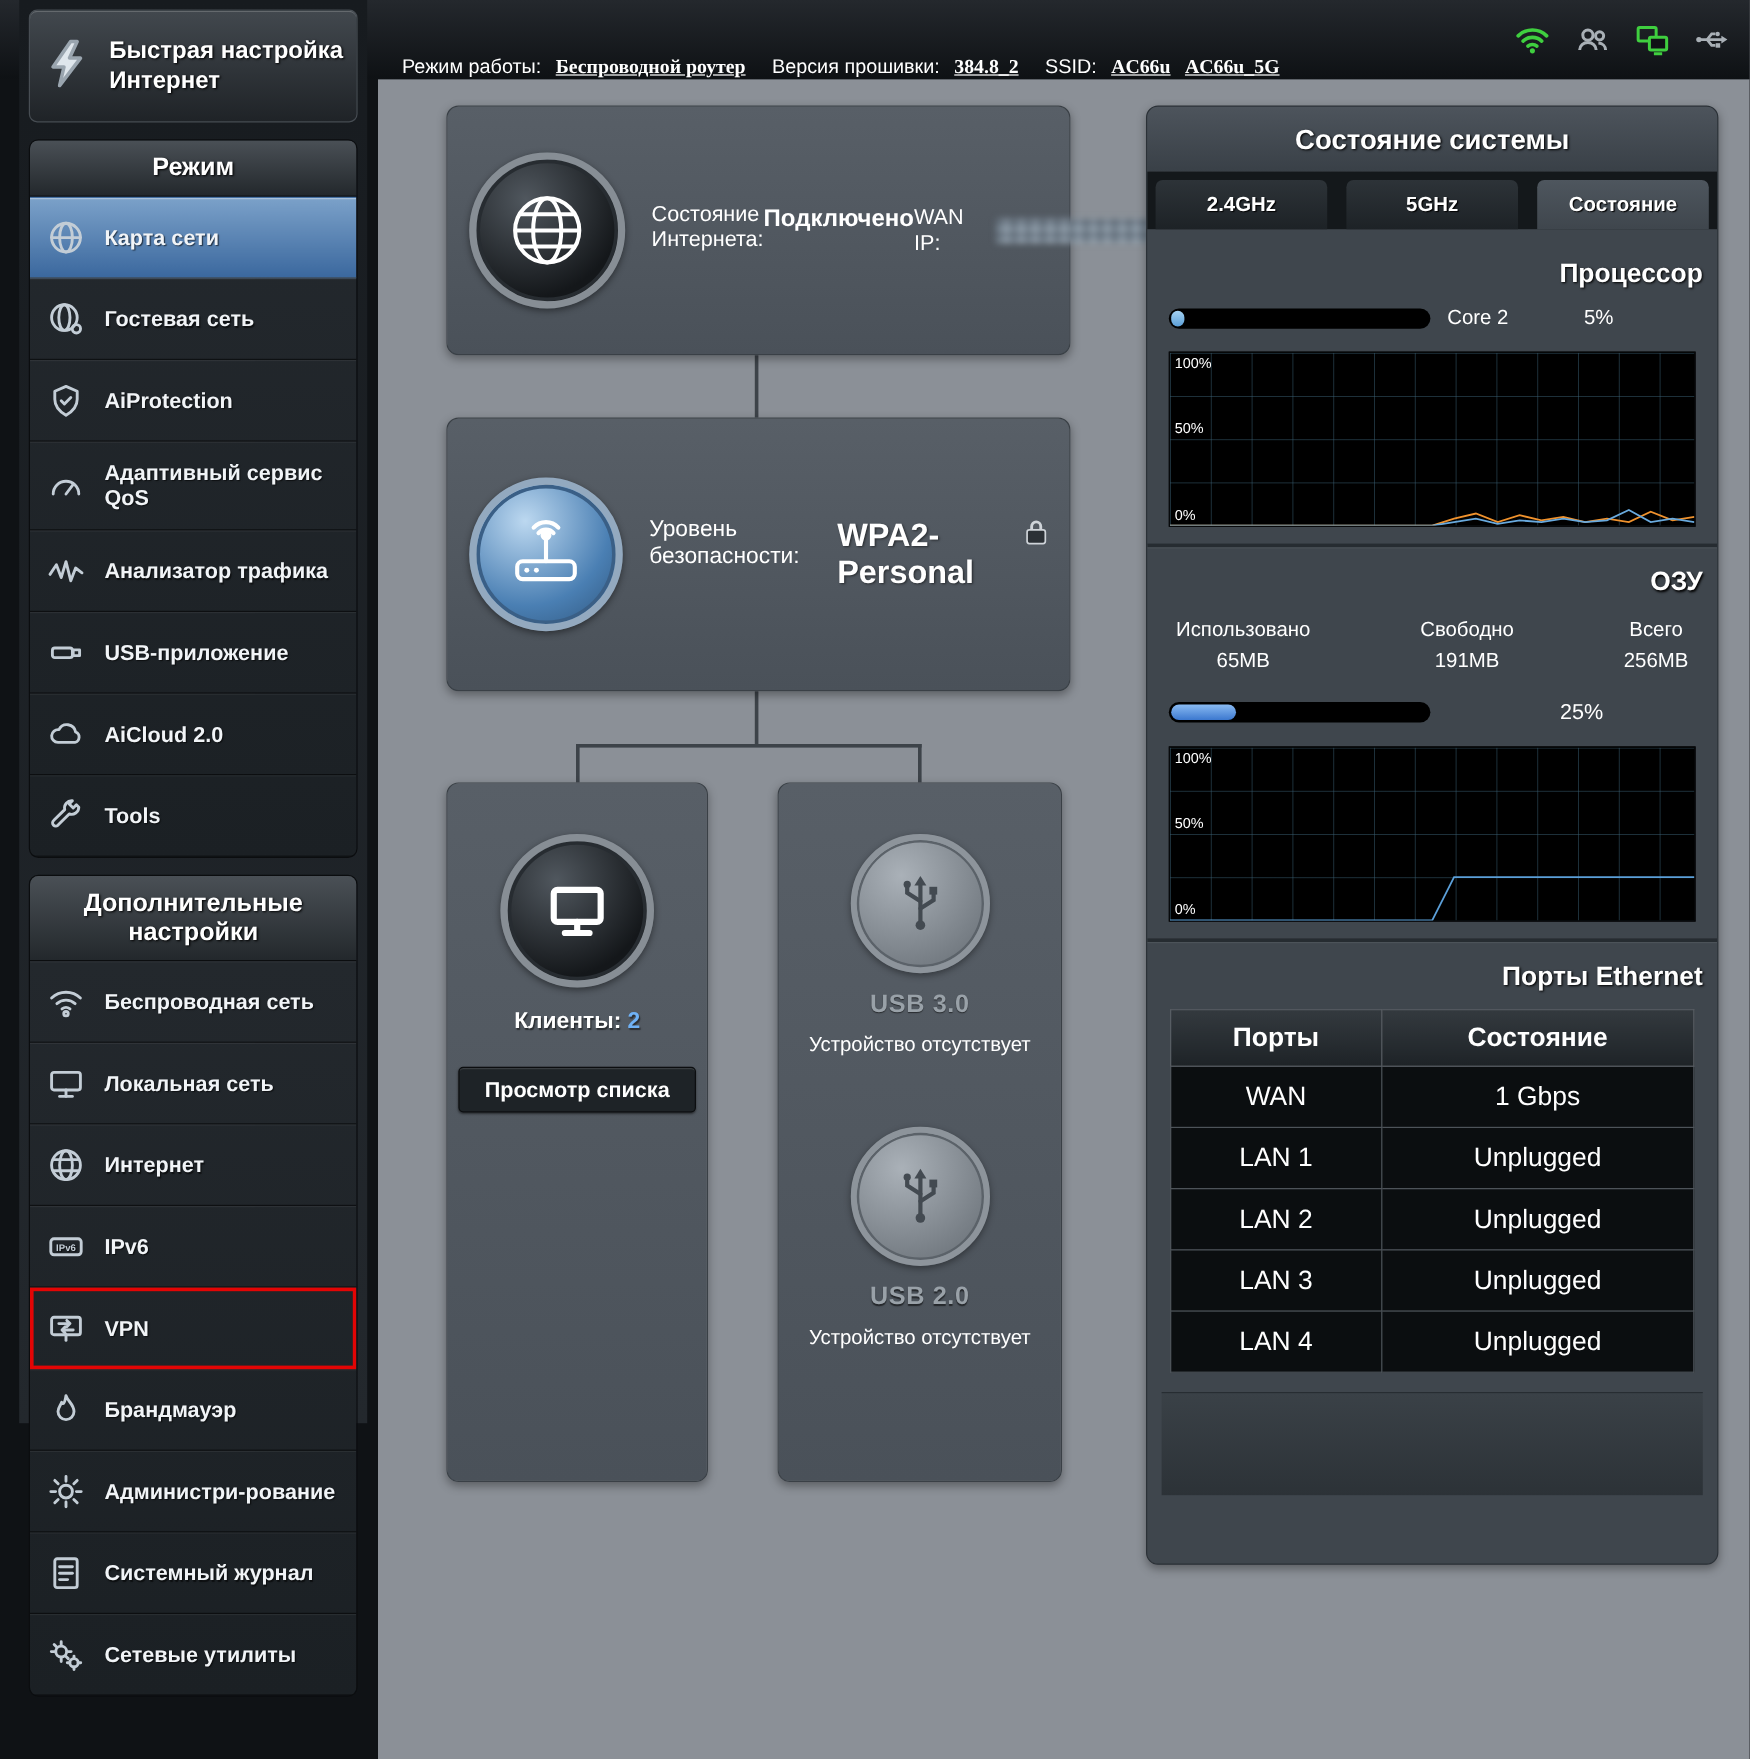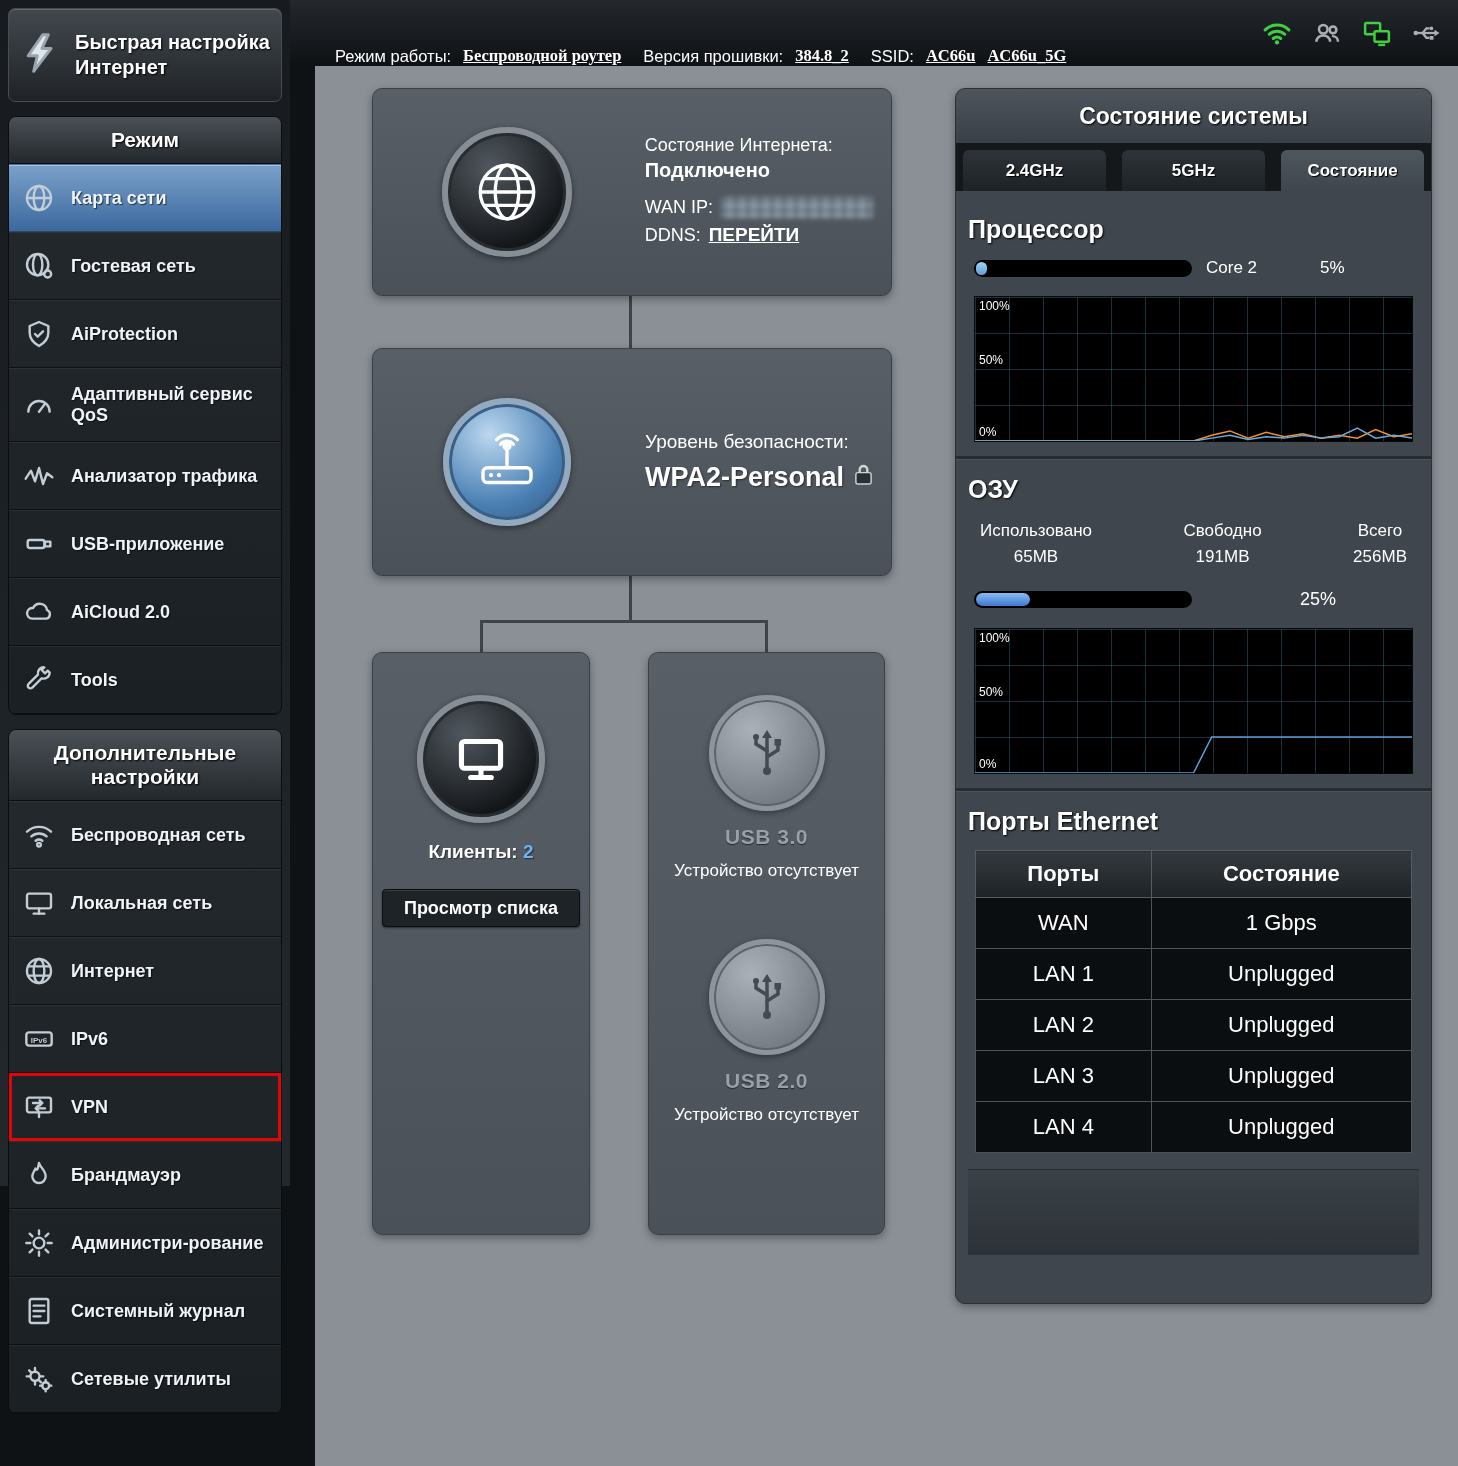--- a/index.html
+++ b/index.html
@@ -8,21 +8,21 @@
 
   
   .topbar{position:absolute;left:0;top:0;width:1458px;height:66px;background:linear-gradient(180deg,#24282d,#0e1114);z-index:5}
   .topbar-inner{position:absolute;left:335px;top:0;height:66px;display:flex;align-items:flex-end;gap:12px;font-size:16.5px;white-space:nowrap}
   .tlabel{color:#fff}
   .tlink{font-family:"Liberation Serif",serif;font-weight:bold;text-decoration:underline;color:#fff;cursor:pointer}
   .topbar-icons{position:absolute;right:16px;top:0;height:66px;display:flex;align-items:center;gap:20px}
   .topbar-icons .ticon{width:30px;height:30px;display:flex;align-items:center;justify-content:center;cursor:pointer}
 
   
-  .sidebar{position:absolute;left:0;top:0;width:290px;height:1186px;background:linear-gradient(180deg,#171b1f,#23282d);z-index:6;padding:8px}
+  .sidebar{position:absolute;left:16px;top:0;width:290px;height:1186px;background:linear-gradient(180deg,#171b1f,#23282d);z-index:6;padding:8px}
   .quick-btn{height:94px;border-radius:7px;border:1px solid #474d53;background:linear-gradient(180deg,#42484e,#1f2periodic327);background:linear-gradient(180deg,#42484e,#1f2327);display:flex;align-items:center;gap:12px;padding:0 10px;cursor:pointer;box-shadow:inset 0 1px 0 rgba(255,255,255,.18)}
   .quick-btn .qlabel{font-size:20px;font-weight:bold;line-height:1.25;text-shadow:1px 1px 2px #000}
   .nav-section{margin-top:14px;border-radius:8px;overflow:hidden;border:1px solid #0b0d0f;background:linear-gradient(180deg,#24292e,#1b2024)}
   .nav-header{padding:11px 8px;text-align:center;font-size:21px;font-weight:bold;background:linear-gradient(180deg,#4a5056,#23282c);text-shadow:1px 1px 2px #000;border-bottom:1px solid #0b0d0f}
   .nav-item{display:flex;align-items:center;gap:14px;padding:15px 10px 15px 12px;min-height:68px;font-size:18px;font-weight:bold;color:#f1f4f7;cursor:pointer;border-top:1px solid rgba(255,255,255,.06);border-bottom:1px solid rgba(0,0,0,.55);text-shadow:1px 1px 1px rgba(0,0,0,.6)}
   .nav-item.active{background:linear-gradient(180deg,#7ba1c9,#3b689e);box-shadow:inset 0 1px 0 rgba(255,255,255,.35)}
   .nav-item.red-outline{outline:3px solid #e30505;outline-offset:-3px}
   .nav-icon{width:36px;height:36px;flex:none;display:flex;align-items:center;justify-content:center}
   .nav-icon svg{width:32px;height:32px;stroke:#c3cdd6;fill:none;stroke-width:1.8;stroke-linecap:round;stroke-linejoin:round}
 
@@ -35,21 +35,21 @@
   .card-security{left:57px;top:282px;width:520px;height:228px;display:flex;align-items:center;padding:0 18px;gap:22px}
   .card-clients{left:57px;top:586px;width:218px;height:583px;text-align:center}
   .card-usb{left:333px;top:586px;width:237px;height:583px;text-align:center}
   .panel{left:640px;top:22px;width:477px;height:1216px;position:absolute}
 
   .big-circle{border-radius:50%;display:flex;align-items:center;justify-content:center;flex:none;margin:0 auto}
   .circ-dark{background:radial-gradient(circle at 35% 28%,#50575e,#14171a 72%);border:6px solid #878e95;box-shadow:inset 0 0 0 3px #272c31,0 2px 6px rgba(0,0,0,.45)}
   .circ-blue{background:radial-gradient(circle at 35% 26%,#bcd8f0,#4a7fb3 62%,#2f557c);border:6px solid #93a9bf;box-shadow:inset 0 0 0 3px #3a5f86,0 2px 6px rgba(0,0,0,.45)}
   .circ-gray{background:radial-gradient(circle at 35% 28%,#aab1b8,#7a8188 68%,#656c73);border:5px solid #8d949b;box-shadow:inset 0 0 0 2px #5b6269,0 2px 6px rgba(0,0,0,.4)}
 
-  .i-col{display:flex;flex-direction:column}
+  .i-col{display:flex;flex-direction:row}
   .i-label{font-size:18px}
   .i-strong{font-size:20px;font-weight:bold;margin:3px 0 12px}
   .i-row{display:flex;align-items:center;gap:8px;margin:3px 0;font-size:18px}
   .blurred{display:inline-block;width:152px;height:21px;border-radius:2px;background:repeating-linear-gradient(90deg,#7f868d 0 6px,#9aa1a8 6px 12px),repeating-linear-gradient(0deg,rgba(120,128,136,.8) 0 5px,rgba(90,97,104,.8) 5px 10px);background-blend-mode:overlay;filter:blur(2.5px)}
   .link{font-weight:bold;text-decoration:underline;font-size:19px;cursor:pointer}
   .sec-label{font-size:19px;margin-bottom:9px}
   .sec-value{font-size:27px;font-weight:bold;display:flex;gap:10px;text-shadow:1px 1px 2px rgba(0,0,0,.5)}
 
   .clients-line{font-size:19px;font-weight:bold;margin-top:18px;text-shadow:1px 1px 1px rgba(0,0,0,.5)}
   .count{color:#6fb1f5}
@@ -58,21 +58,21 @@
   .usb-title{font-size:21px;font-weight:bold;color:#99a1a8;margin-top:14px;letter-spacing:.5px;text-shadow:0 1px 1px rgba(0,0,0,.55)}
   .usb-status{font-size:17px;margin:10px 18px 0;line-height:1.4}
 
   
   .panel-box{width:100%;height:100%;background:#3f464d;border:1px solid #2b3137;border-radius:10px;overflow:hidden;box-shadow:0 3px 8px rgba(0,0,0,.35)}
   .panel-title{height:54px;display:flex;align-items:center;justify-content:center;font-size:23px;font-weight:bold;background:linear-gradient(180deg,#4d545c,#394047);text-shadow:1px 1px 2px #000}
   .tabs{display:flex;background:#14181b;padding:7px 7px 0;gap:16px;height:48px}
   .tab{flex:1;display:flex;align-items:center;justify-content:center;font-size:17px;font-weight:bold;background:linear-gradient(180deg,#2d3338,#1d2226);border-radius:6px 6px 0 0;cursor:pointer;text-shadow:1px 1px 1px #000}
   .tab.active{background:linear-gradient(180deg,#4e565e,#3f464d)}
   .panel-body{padding:8px 12px 0}
-  .section-title{font-size:25px;font-weight:bold;text-align:left;margin:16px 0 14px;text-shadow:1px 1px 2px #000}
+  .section-title{font-size:22px;font-weight:bold;text-align:right;margin:16px 0 14px;text-shadow:1px 1px 2px #000}
   .core-row{display:flex;align-items:center;margin:12px 6px;gap:14px;font-size:17px}
   .bar-track{width:218px;height:17px;background:#000;border-radius:9px;padding:2px;flex:none}
   .bar-fill{height:13px;border-radius:7px;min-width:8px}
   .fill-core1{background:linear-gradient(180deg,#ffb25c,#e0821c)}
   .fill-core2{background:linear-gradient(180deg,#a5d2f2,#5b9fd8)}
   .fill-ram{background:linear-gradient(180deg,#8abbf2,#3c78cf)}
   .core-name{width:66px}
   .core-pct{margin-left:34px}
   .graph{position:relative;height:146px;margin:18px 6px 14px;background:#000;border:1px solid #07090b;background-image:linear-gradient(rgba(58,96,116,.5) 1px,transparent 1px),linear-gradient(90deg,rgba(58,96,116,.5) 1px,transparent 1px);background-size:34px 36px}
   .graph svg{position:absolute;inset:0;width:100%;height:100%}

